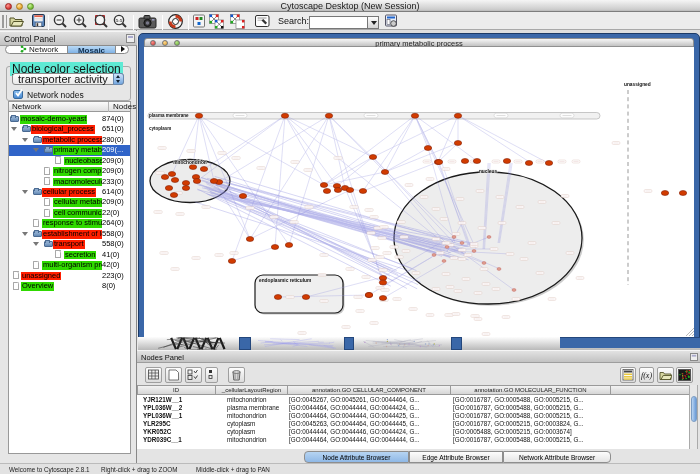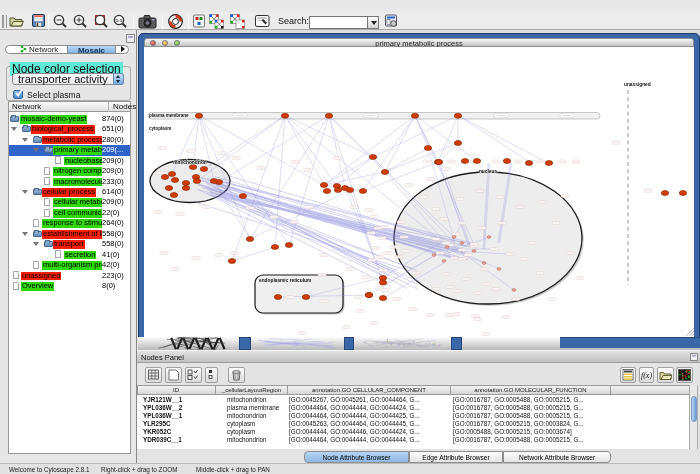--- a/index.html
+++ b/index.html
@@ -15,20 +15,26 @@
 .tfile:after{content:"";position:absolute;right:-0.8px;top:-0.8px;width:0;height:0;border-left:2.5px solid transparent;border-top:2.5px solid #cfcfcf;}
 .tlab{position:absolute;top:1px;height:8.8px;line-height:8.8px;padding:0 1px;font-size:7.5px;white-space:nowrap;}
 .tnum{position:absolute;left:93px;top:1px;height:8.8px;line-height:8.8px;font-size:7.5px;}
 .g{background:#2fd900;}
 .r{background:#ff1e00;}
 .dbtn{position:absolute;top:367px;height:16px;background:linear-gradient(#fdfdfd,#dcdcdc);border:1px solid #9f9f9f;border-radius:2px;}
 .tabb{position:absolute;top:0;height:12px;line-height:12px;text-align:center;font-size:6.6px;border:1px solid #8e8e8e;background:linear-gradient(#fdfdfd,#e4e4e4);}
 </style></head><body>
 <div id="app">
 
+<div class="abs" style="left:0;top:0;width:700px;height:12px;background:linear-gradient(#f5f5f5,#cdcdcd 85%,#b9b9b9);border-bottom:1px solid #7d7d7d;">
+<div class="tl" style="left:5px;background:radial-gradient(circle at 35% 30%,#ff9a94,#df4744 55%,#a91b17);border:0.5px solid #9c2420;"></div>
+<div class="tl" style="left:16px;background:radial-gradient(circle at 35% 30%,#ffe6a8,#efb340 55%,#c07e1a);border:0.5px solid #a9791f;"></div>
+<div class="tl" style="left:27px;background:radial-gradient(circle at 35% 30%,#d2f3a5,#84c943 55%,#4f9021);border:0.5px solid #5d8f28;"></div>
+<div style="text-align:center;font-size:9px;line-height:12px;color:#1a1a1a;">Cytoscape Desktop (New Session)</div>
+</div>
 
 <div class="abs" style="left:0;top:12px;width:700px;height:18px;background:#ececec;border-bottom:1px solid #a8a8a8;"></div>
 <div class="abs" style="left:2px;top:15px;width:2px;height:13px;border-left:1px solid #9a9a9a;border-right:1px solid #9a9a9a;"></div>
 <div class="abs" style="left:6px;top:15px;width:1px;height:13px;background:#9a9a9a;"></div>
 <svg class="abs" style="left:9px;top:14px" width="15" height="14" viewBox="0 0 15 14">
       <path d="M1 12 L1 4 L5 4 L6 5.5 L13 5.5 L13 12 Z" fill="#d6d6a0" stroke="#55552a" stroke-width="1"></path>
       <path d="M2 12 L4.5 7.5 L14.5 7.5 L12 12 Z" fill="#e8e8bc" stroke="#55552a" stroke-width="1"></path>
     </svg>
 <svg class="abs" style="left:32px;top:14px" width="13" height="13" viewBox="0 0 13 13">
       <rect x="0.5" y="0.5" width="12" height="12" rx="1.2" fill="#5b85b8" stroke="#23364e"></rect>
@@ -131,20 +137,21 @@
 <div class="abs" style="left:309px;top:15.5px;width:59px;height:13px;background:#fff;border:1px solid #777;"></div>
 <div class="abs" style="left:368px;top:15.5px;width:11px;height:13px;background:linear-gradient(#fdfdfd,#d5d5d5);border:1px solid #777;border-left:none;"></div>
 <div class="abs" style="left:370.5px;top:20.5px;width:0;height:0;border-left:3px solid transparent;border-right:3px solid transparent;border-top:4px solid #222;"></div>
 <svg class="abs" style="left:385px;top:14px" width="13" height="14" viewBox="0 0 13 14">
       <rect x="0.5" y="1" width="11" height="11" rx="1" fill="#e8eef8" stroke="#556"></rect>
       <rect x="2" y="2.5" width="8" height="2" fill="#26c"></rect>
       <rect x="2" y="5.5" width="3" height="5" fill="#fff" stroke="#556" stroke-width="0.6"></rect>
       <circle cx="8.5" cy="9.5" r="2.8" fill="#ccc" stroke="#333" stroke-width="0.8"></circle>
     </svg>
 <div class="abs" style="left:0;top:30px;width:137px;height:433px;background:#e6e6e6;border-right:1px solid #888;"></div>
+<div class="abs" style="left:0;top:31px;width:137px;height:15px;background:linear-gradient(#e2e2e2,#c2c2c2);border-top:1px solid #f5f5f5;border-bottom:1px solid #9d9d9d;font-size:8.5px;line-height:15px;color:#111;"><span style="margin-left:4px;">Control Panel</span></div>
 <svg class="abs" style="left:126px;top:34px" width="9" height="9" viewBox="0 0 9 9">
       <rect x="0.5" y="0.5" width="8" height="8" fill="#eee" stroke="#888"></rect>
       <rect x="2" y="2" width="5" height="2" fill="#aac"></rect>
     </svg>
 <div class="abs" style="left:5px;top:44.5px;width:124px;height:9px;background:#fff;border:1px solid #8a8a8a;border-radius:5.5px;"></div>
 <div class="abs" style="left:67px;top:44.5px;width:49px;height:9px;background:linear-gradient(#b9d9f5,#7fb2e6);border:1px solid #8a8a8a;font-size:8px;font-weight:bold;line-height:9.5px;text-align:center;color:#12304f;">Mosaic</div>
 <div class="abs" style="left:29px;top:45px;font-size:8px;line-height:9px;color:#222;">Network</div>
 <svg class="abs" style="left:20px;top:45px" width="7" height="8" viewBox="0 0 7 8">
       <circle cx="2" cy="1.8" r="1.3" fill="#2a2"></circle>
       <circle cx="5" cy="4" r="1.3" fill="#2a2"></circle>
@@ -156,21 +163,21 @@
 <div class="abs" style="left:10px;top:61.5px;background:#5eead4;padding:0 2px;font-size:12px;color:#111;text-decoration:underline;">Node color selection</div>
 <div class="abs" style="left:12px;top:72.5px;width:112px;height:12px;background:linear-gradient(#fff,#e9e9e9);border:1px solid #8a8a8a;border-radius:3px;"></div>
 <div class="abs" style="left:18px;top:72.5px;font-size:11px;line-height:12px;color:#111;">transporter activity</div>
 <div class="abs" style="left:113px;top:72.5px;width:11px;height:12px;background:linear-gradient(#cfe3f9,#74a7e0);border:1px solid #6a8ab0;border-radius:0 3px 3px 0;"></div>
 <div class="abs" style="left:116.2px;top:75px;width:0;height:0;border-left:2.5px solid transparent;border-right:2.5px solid transparent;border-bottom:3px solid #123;"></div>
 <div class="abs" style="left:116.2px;top:79.5px;width:0;height:0;border-left:2.5px solid transparent;border-right:2.5px solid transparent;border-top:3px solid #123;"></div>
 <div class="abs" style="left:13px;top:89.5px;width:9.5px;height:9.5px;background:linear-gradient(#8abef0,#4a8ad0);border:1px solid #36699e;border-radius:2px;"></div>
 <svg class="abs" style="left:13.5px;top:87px;" width="10" height="11" viewBox="0 0 10 11">
       <path d="M2 6 L4 8.5 L8 2.5" stroke="#fff" stroke-width="1.8" fill="none"></path>
     </svg>
-<div class="abs" style="left:27px;top:90px;font-size:8.5px;color:#111;">Select plasma</div>
+<div class="abs" style="left:27px;top:90px;font-size:8.5px;color:#111;">Network nodes</div>
 <div class="abs" style="left:8px;top:101px;width:123px;height:11px;background:linear-gradient(#fbfbfb,#e0e0e0);border:1px solid #999;font-size:8px;line-height:10px;color:#111;"><span style="margin-left:3px;">Network</span><span style="position:absolute;left:99px;border-left:1px solid #b5b5b5;padding-left:4px;height:10px;display:inline-block;">Nodes</span></div>
 <div class="abs" style="left:8px;top:112px;width:123px;height:342px;background:#fff;border:1px solid #999;border-top:none;"></div>
 <div class="trow" style="top:113.8px;">
 <div class="tfold" style="left:1px;"></div>
 <div class="tlab g" style="left:11px;max-width:82px;overflow:hidden;">mosaic-demo-yeast</div>
 <div class="tnum" style="">874(0)</div>
 </div>
 <div class="trow" style="top:124.2px;">
 <div class="tarr" style="left:1.5px;"></div>
 <div class="tfold" style="left:13px;"></div>

